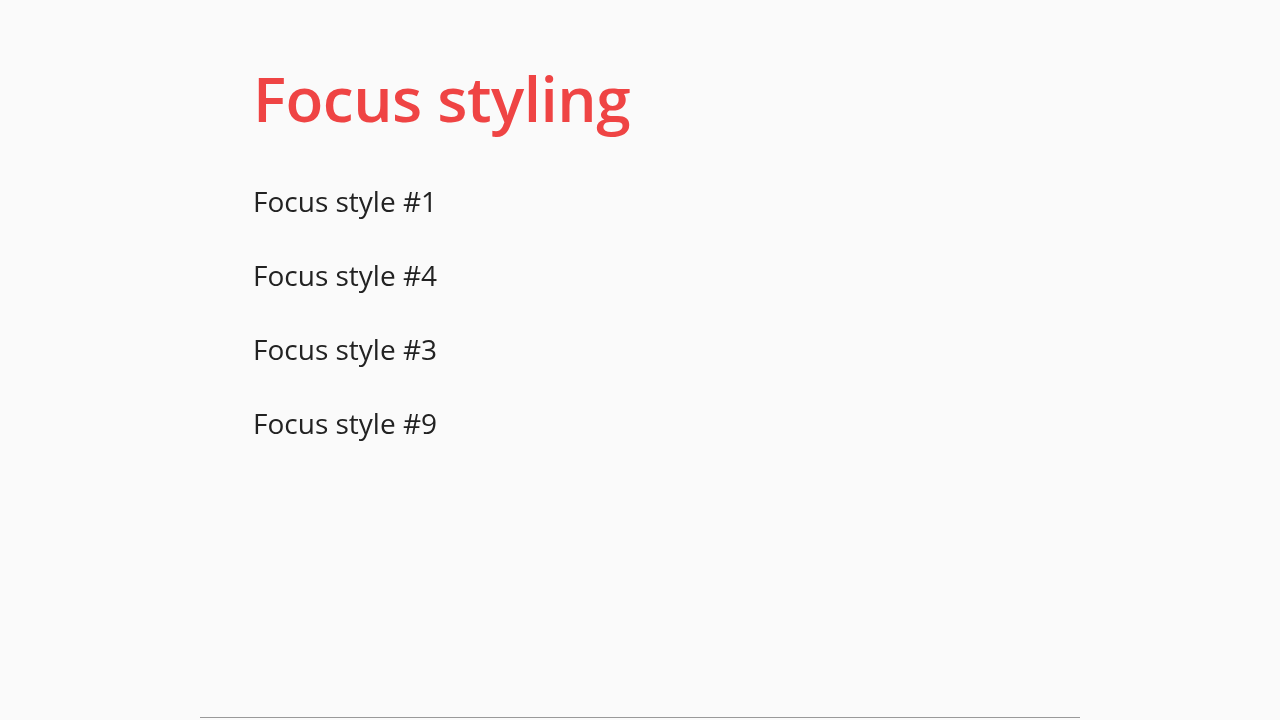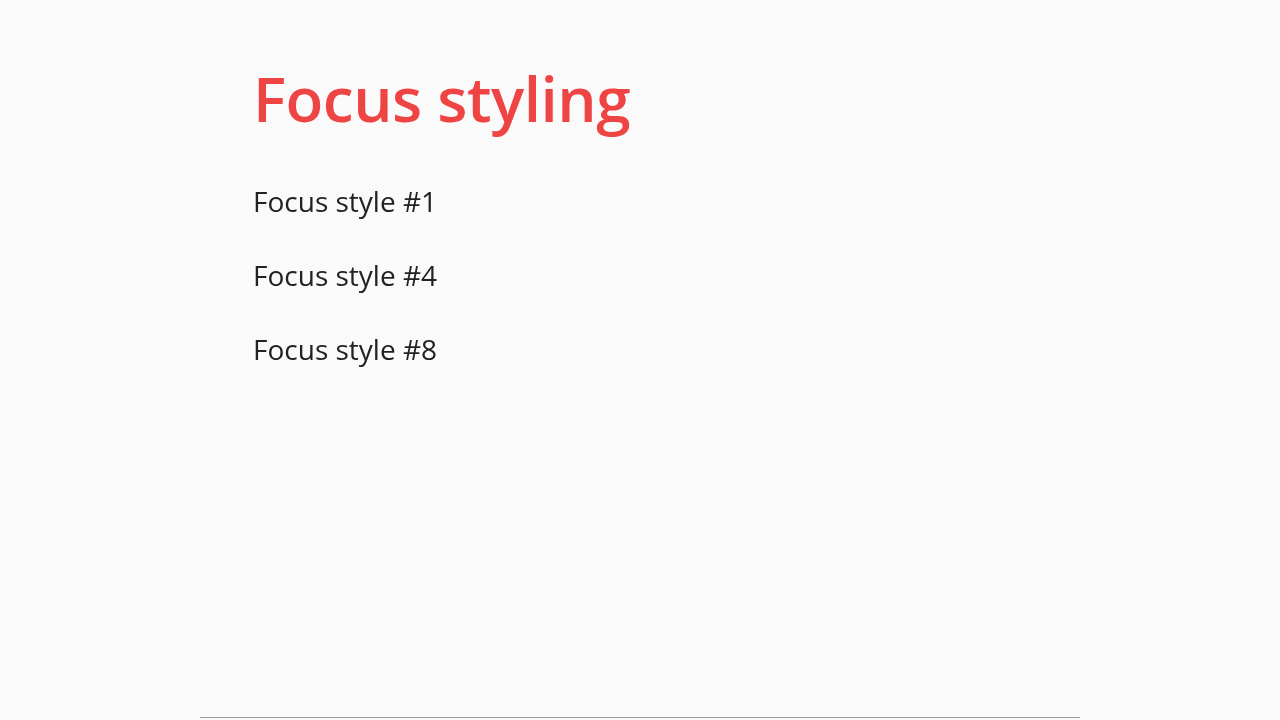--- a/index.html
+++ b/index.html
@@ -51,17 +51,18 @@
     }
   </style>
 </head>
 <body>
 
 <div class="content">
   <h1>Focus styling</h1>
   <div class="link-list">
     <a href="#">Focus style #1</a>
     <a href="#">Focus style #4</a>
-    <a href="#">Focus style #8</a>
+    <a href="#">Focus style #3</a>
+    <a href="#">Focus style #9</a>
   </div>
 </div>
 
 <div class="footer-line"></div>
 
 </body></html>

